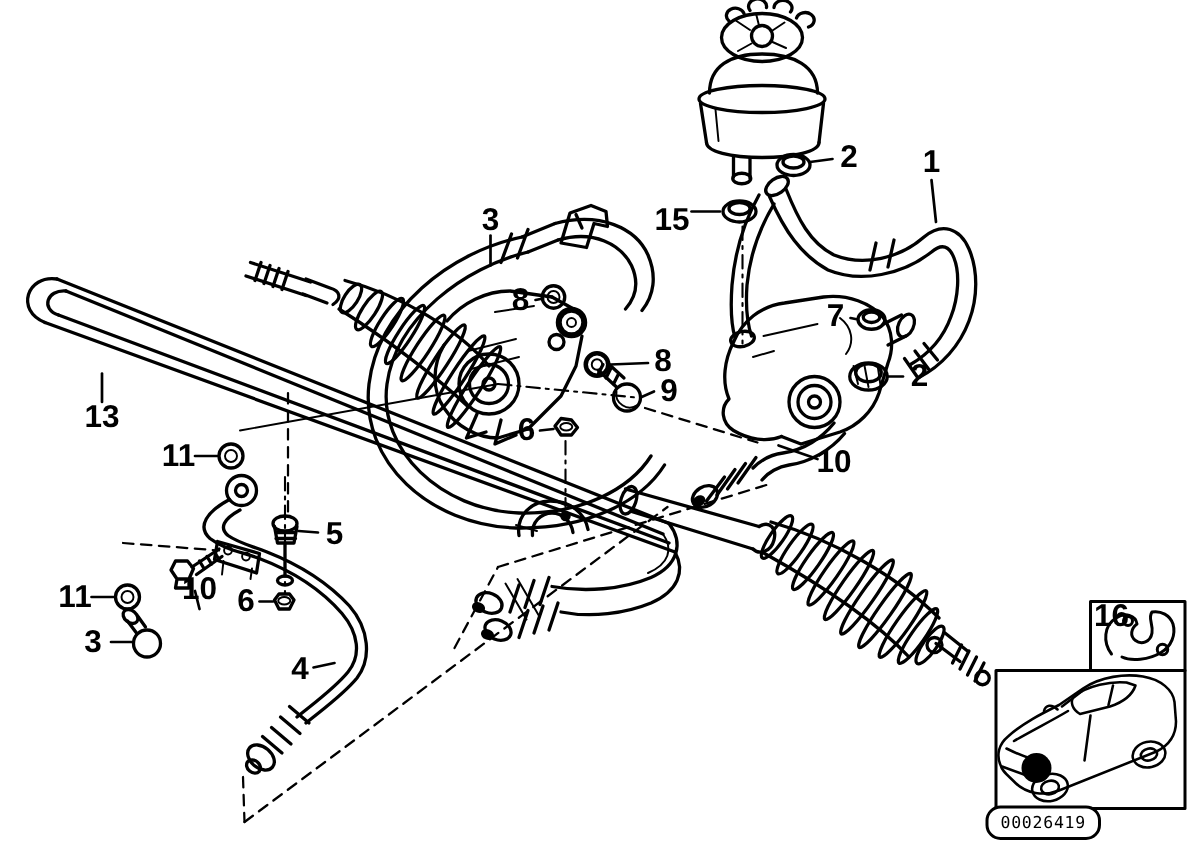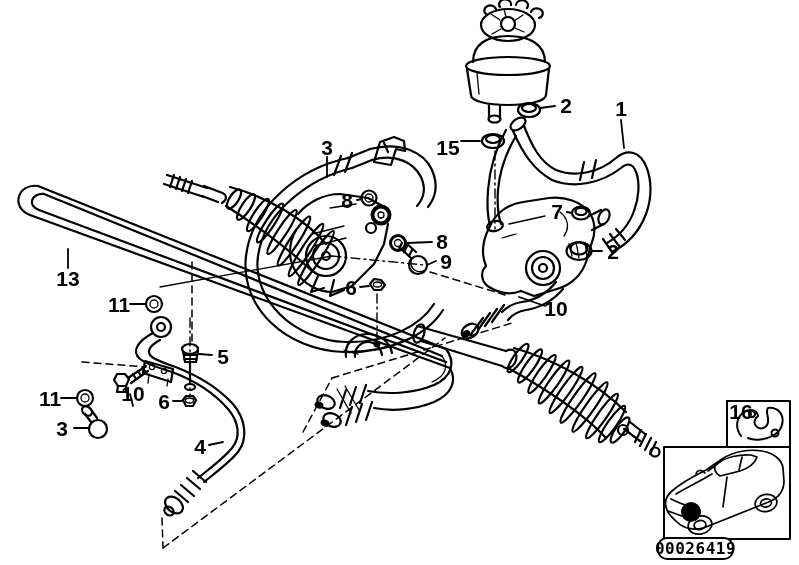--- a/index.html
+++ b/index.html
@@ -9,21 +9,21 @@
   .stage svg{position:absolute;left:0;top:0;}
   .ink{stroke:var(--line,#000);fill:none;stroke-width:2.2;stroke-linecap:round;stroke-linejoin:round;}
   .thin{stroke-width:1.3;}
   .ldr{stroke-width:1.8;}
   .dd{stroke-width:1.4;stroke-dasharray:9 4 2 4;}
   .dsh{stroke-width:1.5;stroke-dasharray:7 5;}
   .fillink{fill:var(--line,#000);stroke:none;}
   .callout{position:absolute;transform:translate(-50%,-50%);font-weight:700;font-size:21px;line-height:1;color:var(--line,#000);white-space:nowrap;}
   .stamp{position:absolute;left:657px;top:537px;width:73px;height:19px;border:2px solid var(--line,#000);
          border-radius:10px;display:flex;align-items:center;justify-content:center;
-         font-family:"DejaVu Sans Mono",monospace;font-weight:700;font-size:16px;letter-spacing:.5px;color:var(--line,#000);background:var(--bg,#fff);}
+         font-family:"DejaVu Sans Mono",monospace;font-weight:400;font-size:11px;letter-spacing:.5px;color:var(--line,#000);background:var(--bg,#fff);}
 </style>
 </head>
 <body>
 
 <div class="stage">
 
 <svg width="799" height="565" viewBox="0 0 799 565">
   <g class="ink">
 
     <g>

